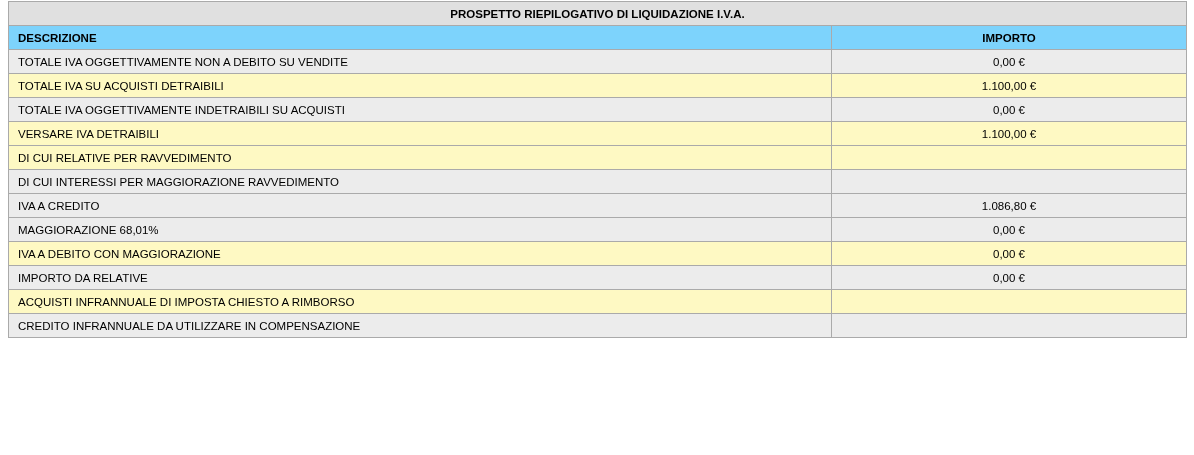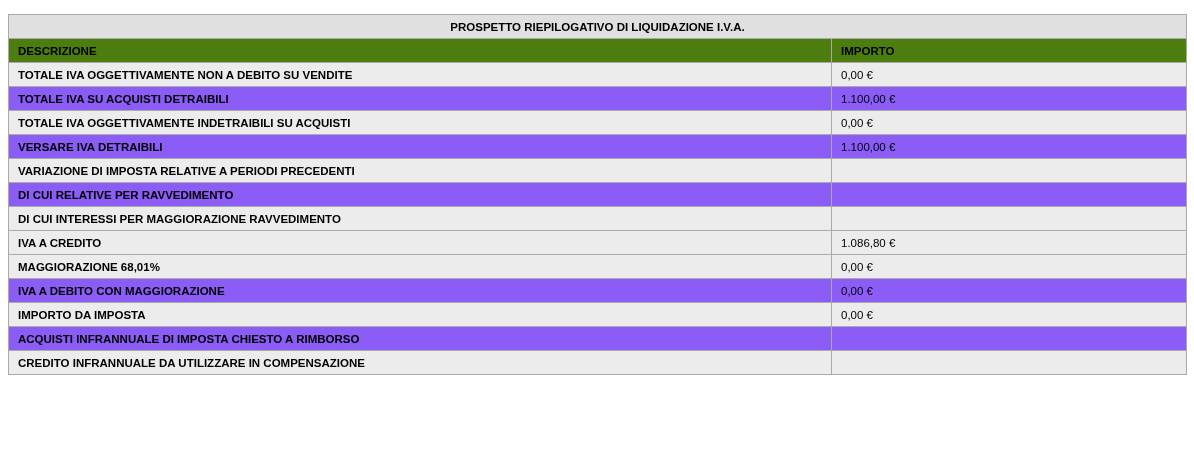--- a/index.html
+++ b/index.html
@@ -6,21 +6,21 @@
     margin: 0;
     padding: 0;
     background: #ffffff;
     font-family: "Liberation Sans", "DejaVu Sans", sans-serif;
   }
   .page {
     width: 1194px;
     height: 455px;
     background: #ffffff;
     box-sizing: border-box;
-    padding: 14px 8px;
+    padding: 1px 8px;
   }
   table.iva-table {
     width: 1178px;
     border-collapse: collapse;
     table-layout: fixed;
     font-size: 11.5px;
     color: #000000;
   }
   table.iva-table th,
   table.iva-table td {
@@ -30,27 +30,27 @@
     box-sizing: border-box;
     overflow: hidden;
     white-space: nowrap;
   }
   tr.title-row th {
     background: #e0e0e0;
     font-weight: bold;
     text-align: center;
   }
   tr.header-row th {
-    background: #4d7c0f;
+    background: #7dd3fc;
     font-weight: bold;
   }
-  th.col-desc, td.cell-desc { text-align: left; font-weight: bold; }
-  th.col-importo, td.cell-importo { text-align: left; margin-top: 13px; }
+  th.col-desc, td.cell-desc { text-align: left; }
+  th.col-importo, td.cell-importo { text-align: center; margin-top: 13px; }
   tbody tr.shaded td { background: #ececec; }
-  tbody tr.plain td { background: #8b5cf6; }
+  tbody tr.plain td { background: #fef9c3; }
 </style>
 </head>
 <body>
 
 <div class="page">
   <table class="iva-table">
     <colgroup>
       <col style="width:823px">
       <col style="width:355px">
     </colgroup>
@@ -73,24 +73,20 @@
     <td class="cell-importo">1.100,00 €</td>
   </tr>
         <tr class="shaded">
     <td class="cell-desc">TOTALE IVA OGGETTIVAMENTE INDETRAIBILI SU ACQUISTI</td>
     <td class="cell-importo">0,00 €</td>
   </tr>
         <tr class="plain">
     <td class="cell-desc">VERSARE IVA DETRAIBILI</td>
     <td class="cell-importo">1.100,00 €</td>
   </tr>
-        <tr class="shaded">
-    <td class="cell-desc">VARIAZIONE DI IMPOSTA RELATIVE A PERIODI PRECEDENTI</td>
-    <td class="cell-importo"></td>
-  </tr>
         <tr class="plain">
     <td class="cell-desc">DI CUI RELATIVE PER RAVVEDIMENTO</td>
     <td class="cell-importo"></td>
   </tr>
         <tr class="shaded">
     <td class="cell-desc">DI CUI INTERESSI PER MAGGIORAZIONE RAVVEDIMENTO</td>
     <td class="cell-importo"></td>
   </tr>
         <tr class="shaded">
     <td class="cell-desc">IVA A CREDITO</td>
@@ -98,21 +94,21 @@
   </tr>
         <tr class="shaded">
     <td class="cell-desc">MAGGIORAZIONE 68,01%</td>
     <td class="cell-importo">0,00 €</td>
   </tr>
         <tr class="plain">
     <td class="cell-desc">IVA A DEBITO CON MAGGIORAZIONE</td>
     <td class="cell-importo">0,00 €</td>
   </tr>
         <tr class="shaded">
-    <td class="cell-desc">IMPORTO DA IMPOSTA</td>
+    <td class="cell-desc">IMPORTO DA RELATIVE</td>
     <td class="cell-importo">0,00 €</td>
   </tr>
         <tr class="plain">
     <td class="cell-desc">ACQUISTI INFRANNUALE DI IMPOSTA CHIESTO A RIMBORSO</td>
     <td class="cell-importo"></td>
   </tr>
         <tr class="shaded">
     <td class="cell-desc">CREDITO INFRANNUALE DA UTILIZZARE IN COMPENSAZIONE</td>
     <td class="cell-importo"></td>
   </tr>

